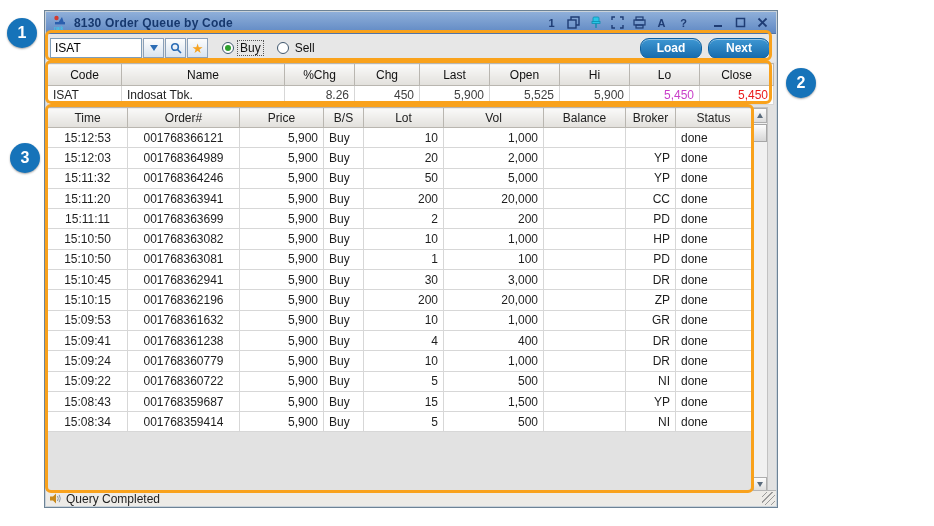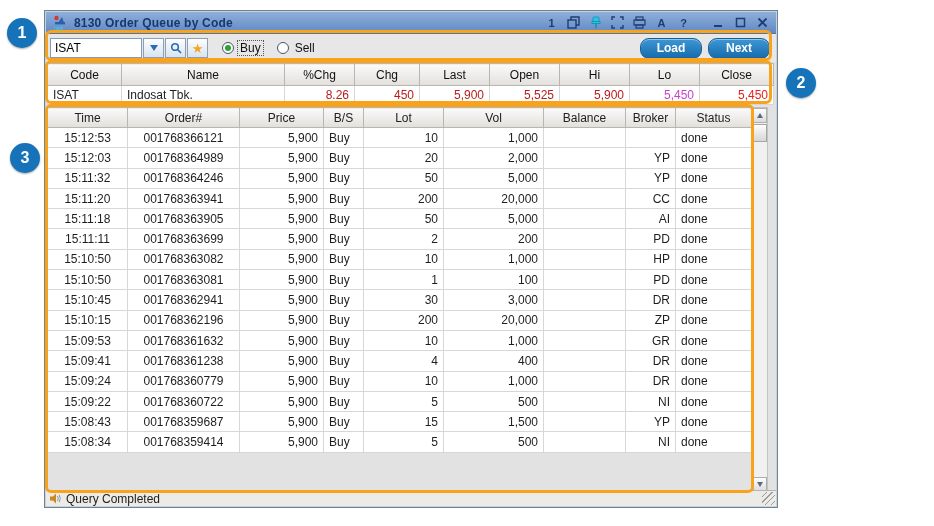--- a/index.html
+++ b/index.html
@@ -55,21 +55,21 @@
        white-space:nowrap; padding:0 5px; font-size:12px; }
   .ar { text-align:right; } .al { text-align:left; } .ac { text-align:center; }
 
   
   .summary-wrap { position:absolute; left:2px; top:52px; width:726px; }
   .summary-wrap table { width:726px; }
   .summary-wrap th { height:22px; font-weight:normal; color:#111; }
   .summary-wrap td { height:19px; }
   .c-code{width:74px} .c-name{width:163px} .c-pct{width:70px} .c-chg{width:65px} .c-last{width:70px}
   .c-open{width:70px} .c-hi{width:70px} .c-lo{width:70px} .c-close{width:74px}
-  .v-blue { color:#b91c1c; } .v-magenta { color:#c93fc9; } .v-red { color:#ea1c1c; }
+  .v-blue { color:#404040; } .v-magenta { color:#c93fc9; } .v-red { color:#ea1c1c; }
 
   
   .orders-wrap { position:absolute; left:2px; top:96px; width:704px; }
   .orders-wrap table { width:704px; }
   .orders-wrap th { height:20px; font-weight:normal; color:#222; }
   .orders-wrap td { height:20.3px; color:#1e1e1e; }
   .o-time{width:80px} .o-order{width:112px} .o-price{width:84px} .o-bs{width:40px} .o-lot{width:80px}
   .o-vol{width:100px} .o-bal{width:82px} .o-broker{width:50px} .o-status{width:76px}
 
   
@@ -285,31 +285,20 @@
             <td class="ac o-order">001768363941</td>
             <td class="ar o-price">5,900</td>
             <td class="al o-bs">Buy</td>
             <td class="ar o-lot">200</td>
             <td class="ar o-vol">20,000</td>
             <td class="ar o-bal"></td>
             <td class="ar o-broker">CC</td>
             <td class="al o-status">done</td>
           </tr>
             <tr>
-            <td class="ac o-time">15:11:18</td>
-            <td class="ac o-order">001768363905</td>
-            <td class="ar o-price">5,900</td>
-            <td class="al o-bs">Buy</td>
-            <td class="ar o-lot">50</td>
-            <td class="ar o-vol">5,000</td>
-            <td class="ar o-bal"></td>
-            <td class="ar o-broker">AI</td>
-            <td class="al o-status">done</td>
-          </tr>
-            <tr>
             <td class="ac o-time">15:11:11</td>
             <td class="ac o-order">001768363699</td>
             <td class="ar o-price">5,900</td>
             <td class="al o-bs">Buy</td>
             <td class="ar o-lot">2</td>
             <td class="ar o-vol">200</td>
             <td class="ar o-bal"></td>
             <td class="ar o-broker">PD</td>
             <td class="al o-status">done</td>
           </tr>

